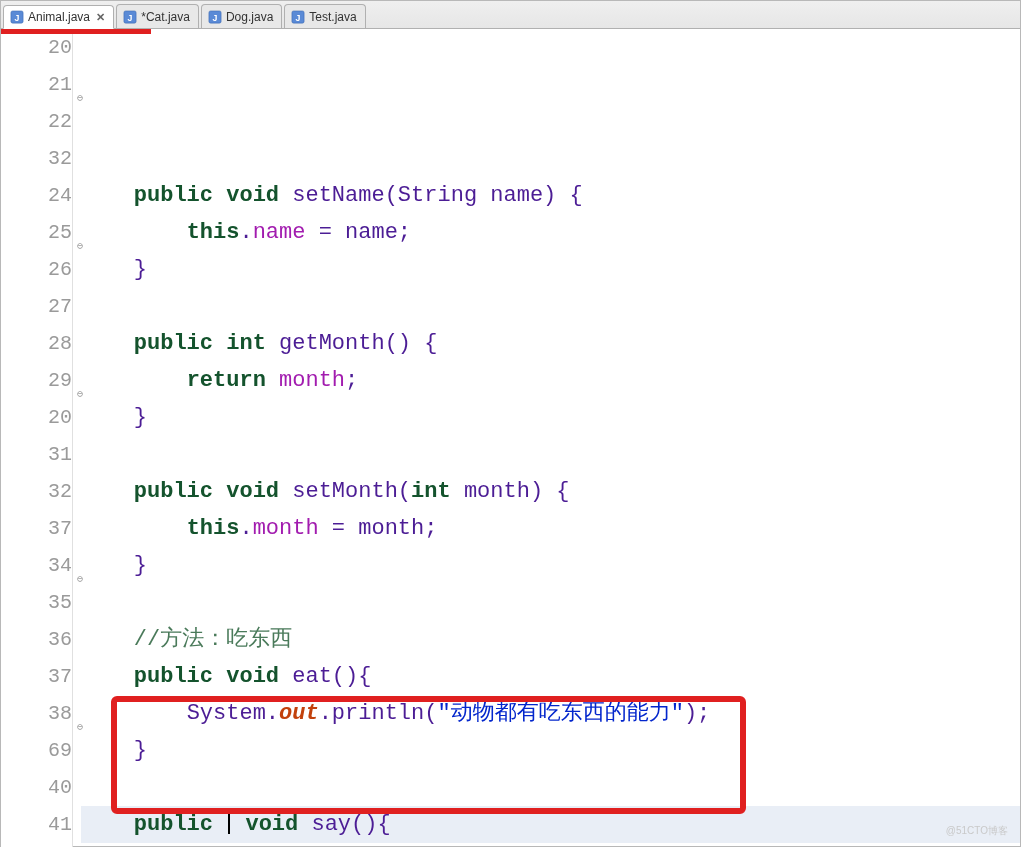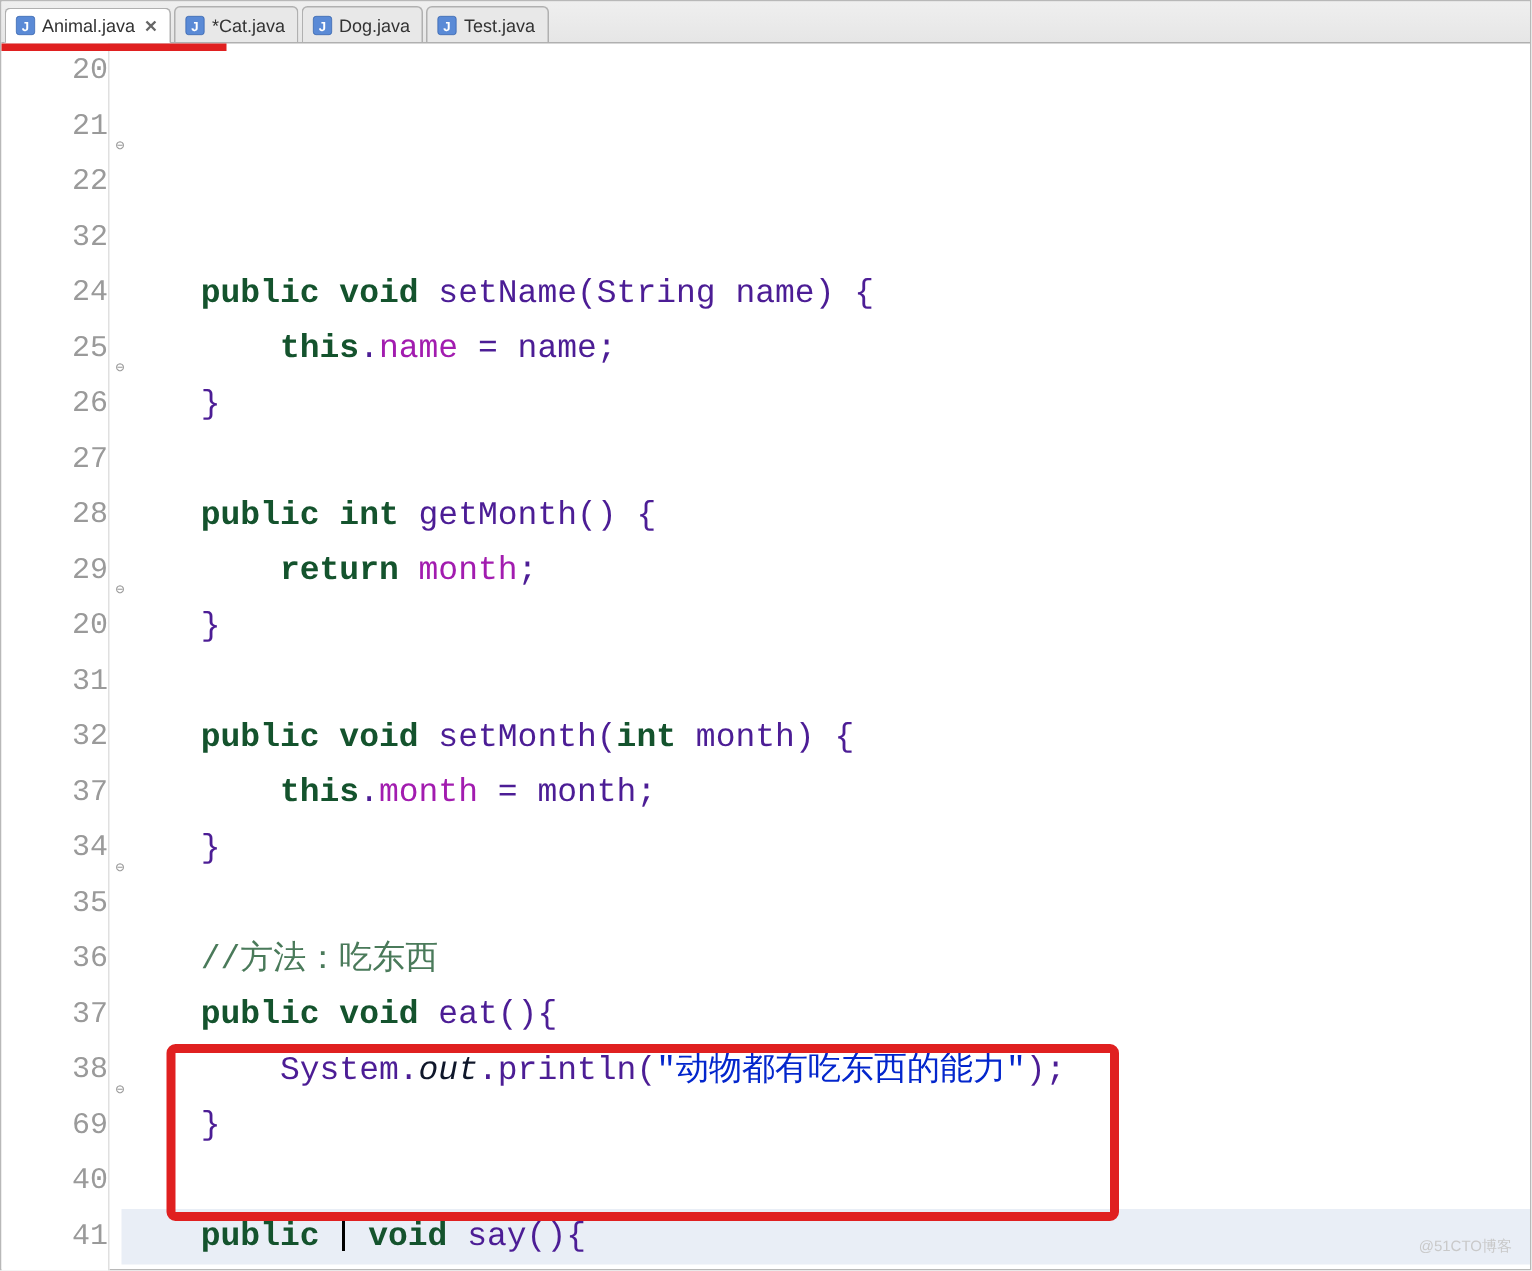--- a/index.html
+++ b/index.html
@@ -18,21 +18,21 @@
   .gutter .ln { position:relative; height:37px; }
   .gutter .fold { position:absolute; right:-11px; top:50%; transform:translateY(-50%); width:10px; height:10px; color:#9a9a9a; font-size:10px; }
   .code { flex:1; font-size:22px; line-height:37px; white-space:pre; padding-left:8px; position:relative; }
   .code .row { height:37px; }
   .hl-line { background:#e9eef6; }
   
   .kw { color:#14532d; font-weight:bold; }
   .fld { color:#a21caf; }
   .cmt { color:#4a7a5a; }
   .str { color:#0326cc; }
-  .out { color:#0f172a; font-style:italic; }
+  .out { color:#c2410c; font-style:italic;font-weight:bold; }
   .plain{ color:#4c1d95; }
   .cursor { display:inline-block; width:2px; height:24px; background:#000; vertical-align:middle; margin:0 2px 4px 2px;}
   
   .red-box { position:absolute; border:6px solid #e02020; border-radius:6px; pointer-events:none; z-index:4;}
   
   .watermark { position:absolute; right:12px; bottom:8px; color:#c9c9c9; font-family:Arial,sans-serif; font-size:10px;}
 </style>
 </head>
 <body>
 

